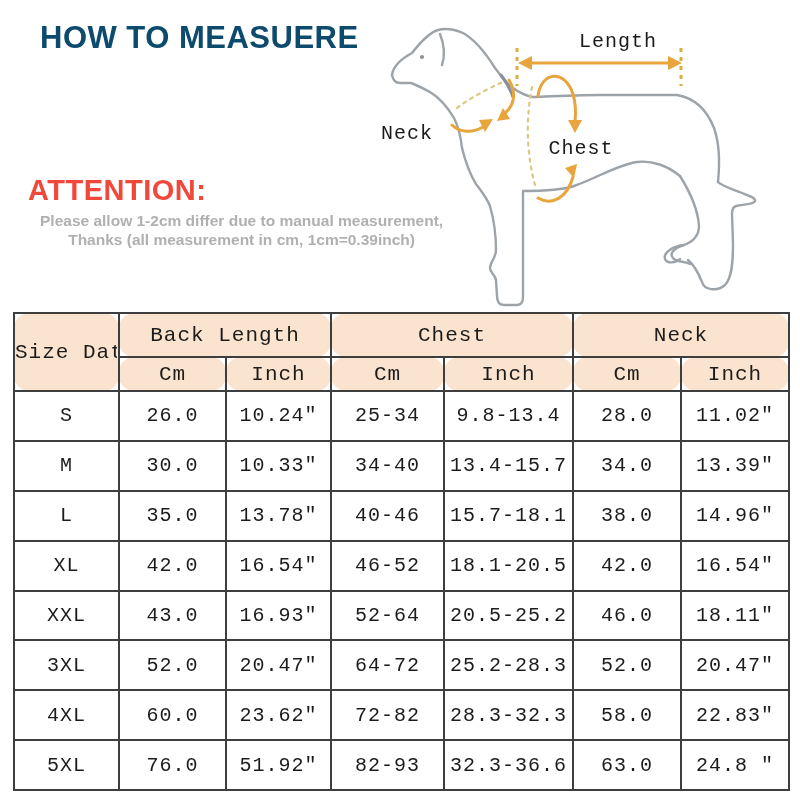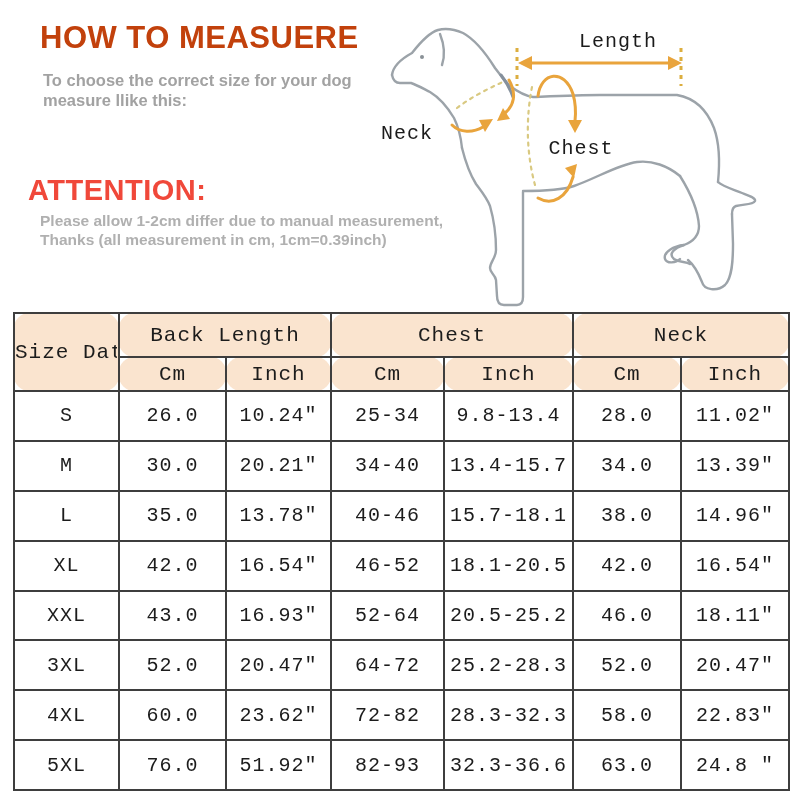--- a/index.html
+++ b/index.html
@@ -5,35 +5,35 @@
   * { box-sizing: border-box; }
   html,body { margin:0; padding:0; background:#ffffff; }
   .page {
     position:relative; width:800px; height:800px; overflow:hidden;
     background:#ffffff; font-family:"Liberation Sans", sans-serif;
   }
 
   
   .main-title {
     position:absolute; left:40px; top:20px; margin:0;
-    font-size:31px; font-weight:bold; letter-spacing:0.5px; color:#c2410c;
+    font-size:31px; font-weight:bold; letter-spacing:0.5px; color:#0c4a6e;
     white-space:nowrap;
   }
   .intro-text {
     position:absolute; left:43px; top:70px; margin:0;
     font-size:16.5px; line-height:20px; font-weight:bold; color:#a2a2a2;
   }
   .attention-title {
     position:absolute; left:28px; top:174px; margin:0;
     font-size:29px; font-weight:bold; letter-spacing:0.5px; color:#f0483a;
     white-space:nowrap;
   }
   .attention-text {
     position:absolute; left:40px; top:211px; margin:0;
-    font-size:15.5px; line-height:19px; font-weight:bold; color:#b0b0b0;
+    font-size:15.5px; line-height:19px; font-weight:bold; color:#b0b0b0;text-align:center;
   }
 
   
   .dog-diagram { position:absolute; left:352px; top:2px; width:445px; height:308px; }
   .dog-diagram text {
     font-family:"Liberation Mono","DejaVu Sans Mono",monospace;
     font-size:20px; fill:#1b1b1b; letter-spacing:1px;
   }
   .outline { fill:none; stroke:#9ca3a9; stroke-width:2.4; stroke-linecap:round; stroke-linejoin:round; }
   .outline-dark { fill:none; stroke:#85909c; stroke-width:3; stroke-linecap:round; }
@@ -65,24 +65,20 @@
       #3e3e3e calc(50% + 1px), transparent calc(50% + 1px));
   }
 </style>
 </head>
 <body>
 
 <div class="page">
 
   <h1 class="main-title">HOW TO MEASUERE</h1>
 
-  <p class="intro-text">
-    <span>To choose the correct size for your dog</span><br>
-    <span>measure llike this:</span>
-  </p>
 
   <h2 class="attention-title">ATTENTION:</h2>
 
   <p class="attention-text">
     <span>Please allow 1-2cm differ due to manual measurement,</span><br>
     <span>Thanks (all measurement in cm, 1cm=0.39inch)</span>
   </p>
 
   <svg class="dog-diagram" viewBox="0 0 445 308" xmlns="http://www.w3.org/2000/svg">
 
@@ -166,21 +162,21 @@
           <td>26.0</td>
           <td>10.24″</td>
           <td>25-34</td>
           <td>9.8-13.4</td>
           <td>28.0</td>
           <td>11.02″</td>
         </tr>
         <tr>
           <td>M</td>
           <td>30.0</td>
-          <td>20.21″</td>
+          <td>10.33″</td>
           <td>34-40</td>
           <td>13.4-15.7</td>
           <td>34.0</td>
           <td>13.39″</td>
         </tr>
         <tr>
           <td>L</td>
           <td>35.0</td>
           <td>13.78″</td>
           <td>40-46</td>

